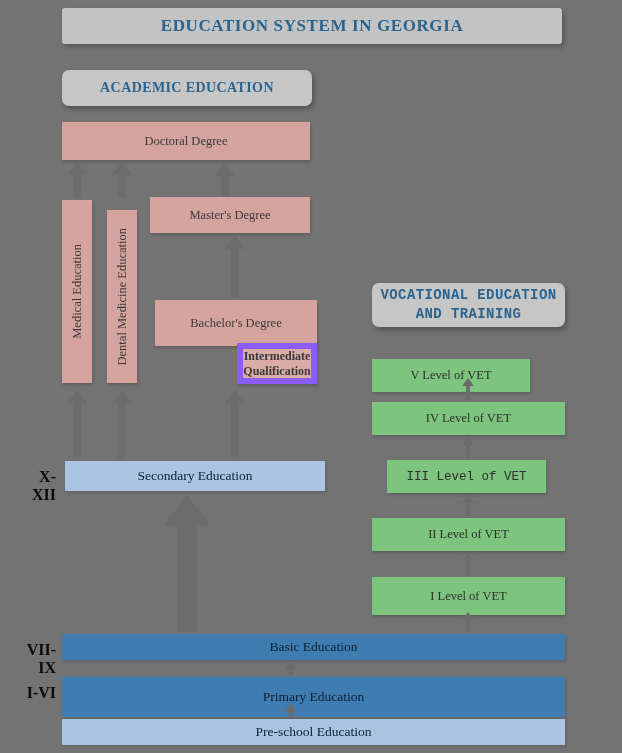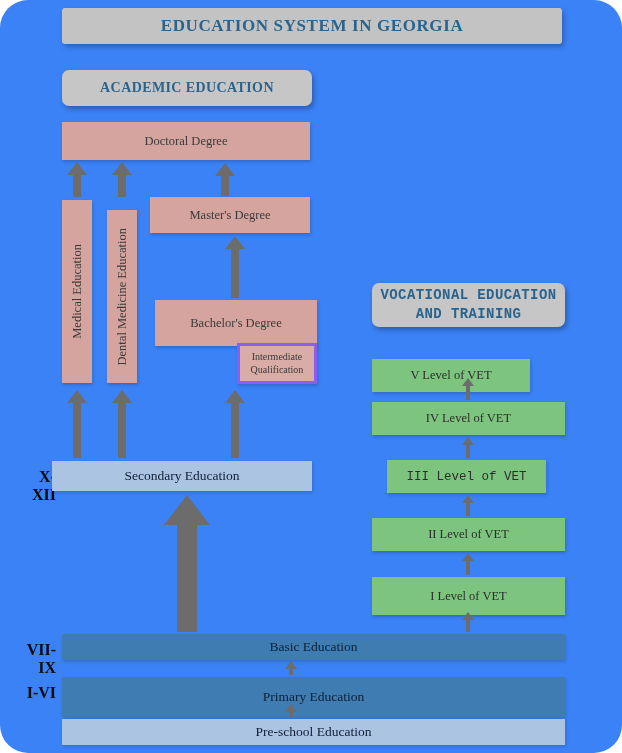--- a/index.html
+++ b/index.html
@@ -1,35 +1,35 @@
 <!DOCTYPE html>
 <html><head>
 <meta charset="utf-8">
 <style>
   html,body{margin:0;padding:0;background:#ffffff;}
   .canvas{
-    position:relative;width:622px;height:753px;background:#3b82f6;
-    font-family:"Liberation Serif","DejaVu Serif",serif;overflow:hidden;border-radius:28px;
+    position:relative;width:622px;height:753px;background:#737373;
+    font-family:"Liberation Serif","DejaVu Serif",serif;overflow:hidden;
   }
   .box{
     position:absolute;display:flex;align-items:center;justify-content:center;
     text-align:center;box-sizing:border-box;
   }
   .gray-hdr{
     background:#c6c6c6;color:#2a648e;font-weight:bold;
     border-radius:7px;box-shadow:2px 3px 5px rgba(0,0,0,0.28);
     letter-spacing:0.4px;
   }
   .title-bar{
     background:#c3c3c3;color:#2a648e;font-weight:bold;font-size:17px;
     border-radius:3px;box-shadow:2px 3px 5px rgba(0,0,0,0.25);
     letter-spacing:0.6px;
   }
   .pink{background:#d5a49e;color:#3a3a3a;font-size:12.5px;box-shadow:1px 2px 3px rgba(0,0,0,0.18);}
-  .pink-light{background:#d9aca6;border:3px solid #8b5cf6;color:#3a3a3a;font-size:10px;line-height:1.25;box-shadow:1px 2px 3px rgba(0,0,0,0.18);}
+  .pink-light{background:#d9aca6;border:6px solid #8b5cf6;color:#3a3a3a;font-size:12px;line-height:1.25;box-shadow:1px 2px 3px rgba(0,0,0,0.18);font-weight:bold;}
   .green{background:#7dc57e;color:#2d2d2d;font-size:12.5px;box-shadow:1px 2px 3px rgba(0,0,0,0.18);}
   .blue-dark{background:#3e7cb2;color:#0e2033;font-size:13.5px;box-shadow:1px 2px 3px rgba(0,0,0,0.15);}
   .blue-light{background:#abc4e2;color:#0e2033;font-size:13.5px;box-shadow:1px 2px 3px rgba(0,0,0,0.15);}
   .vtext{writing-mode:vertical-rl;transform:rotate(180deg);white-space:nowrap;font-size:12.5px;}
   .grade{position:absolute;font-size:16px;font-weight:bold;color:#0a0a0a;text-align:right;}
   .arrow{position:absolute;}
   .arrow .head{position:absolute;top:0;left:50%;transform:translateX(-50%);width:0;height:0;}
   .arrow .shaft{position:absolute;bottom:0;left:50%;transform:translateX(-50%);background:#6c6c6c;}
   .arrow.sm .head{border-left:6px solid transparent;border-right:6px solid transparent;border-bottom:8px solid #6c6c6c;}
   .arrow.sm .shaft{width:4px;height:calc(100% - 8px);}
@@ -120,21 +120,21 @@
       <div class="shaft"></div>
     </div>
 
   <div class="box green" style="left:372px;top:577px;width:193px;height:38px;">I Level of VET</div>
   <div class="arrow sm" style="left:462px;top:612px;width:12px;height:20px;">
       <div class="head"></div>
       <div class="shaft"></div>
     </div>
 
   <div class="grade" style="left:18px;top:468px;width:38px;">X-XII</div>
-  <div class="box blue-light" style="left:52px;top:461px;width:260px;height:30px;">Secondary Education</div>
+  <div class="box blue-light" style="left:65px;top:461px;width:260px;height:30px;">Secondary Education</div>
 
   <div class="arrow lg" style="left:164px;top:495px;width:46px;height:137px;">
       <div class="head"></div>
       <div class="shaft"></div>
     </div>
 
   <div class="grade" style="left:14px;top:641px;width:42px;">VII-IX</div>
   <div class="box blue-dark" style="left:62px;top:634px;width:503px;height:26px;">Basic Education</div>
 
   <div class="arrow sm" style="left:285px;top:661px;width:12px;height:14px;">

